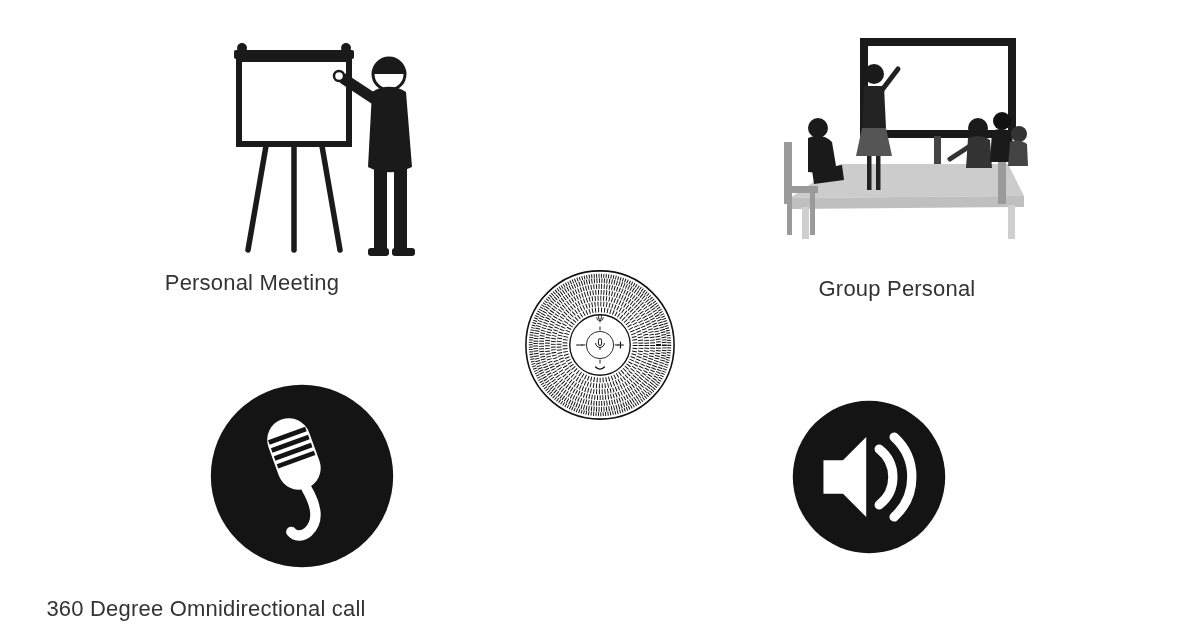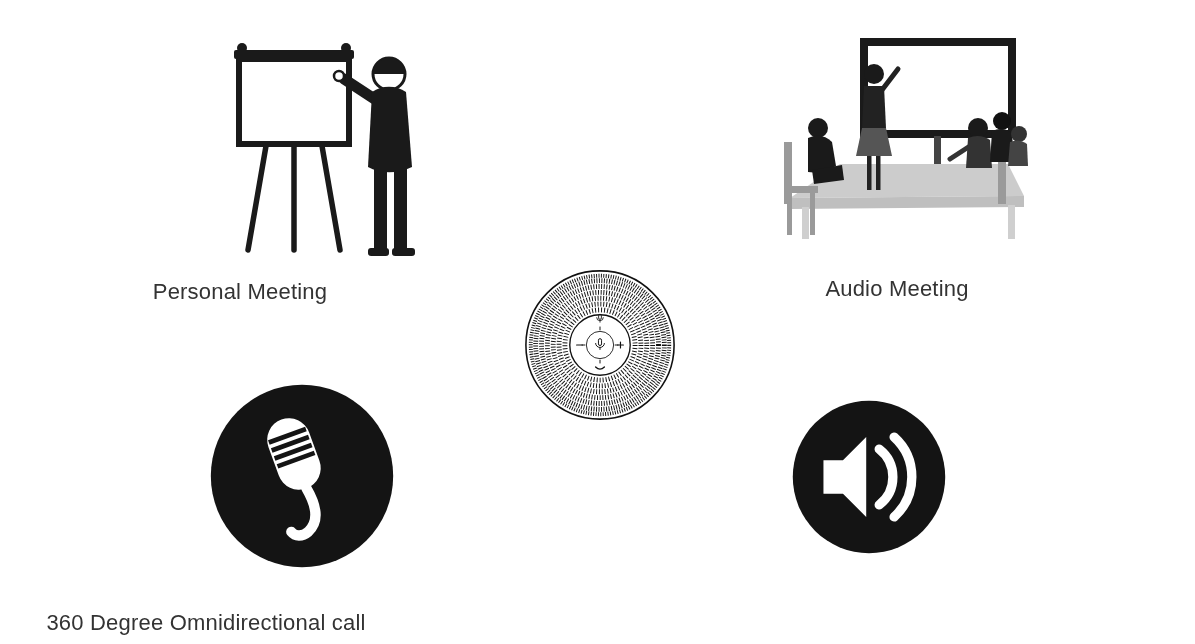--- a/index.html
+++ b/index.html
@@ -14,26 +14,26 @@
   .fig svg{display:block;}
   .caption{
     position:absolute;
     text-align:center;
     font-size:22px;
     color:#333333;
     letter-spacing:.2px;
     white-space:nowrap;
   }
   .fig-personal{left:222px;top:22px;width:200px;height:235px;}
-  .cap-personal{top:270px;left:115px;width:250px;margin-top:9px;}
+  .cap-personal{top:270px;left:127px;width:250px;}
   .fig-group{left:762px;top:36px;width:270px;height:220px;}
   .cap-group{top:276px;left:762px;width:270px;}
   .fig-device{left:522px;top:267px;width:156px;height:156px;}
   .fig-mic{left:208px;top:382px;width:188px;height:188px;}
-  .cap-mic{top:596px;left:26px;width:360px;margin-top:14px;}
+  .cap-mic{top:596px;left:26px;width:360px;}
   .fig-speaker{left:790px;top:398px;width:158px;height:158px;}
   .cap-speaker{top:592px;left:719px;width:300px;}
 </style>
 </head>
 <body>
 
 <div class="canvas">
 
   <figure class="fig fig-personal">
     <svg width="200" height="235" viewBox="0 0 200 235" xmlns="http://www.w3.org/2000/svg">
@@ -97,21 +97,21 @@
         <path d="M208 110 L188 123" stroke="#333333" stroke-width="5" stroke-linecap="round"></path>
         <circle cx="216" cy="92" r="10" fill="#1a1a1a"></circle>
         <path d="M206 102 Q218 97 228 104 L230 132 L204 132 Z" fill="#333333"></path>
         <circle cx="240" cy="85" r="9" fill="#111111"></circle>
         <path d="M230 95 Q241 90 250 97 L252 126 L228 126 Z" fill="#1a1a1a"></path>
         <circle cx="257" cy="98" r="8" fill="#333333"></circle>
         <path d="M248 106 Q257 102 265 108 L266 130 L246 130 Z" fill="#444444"></path>
       </g>
     </svg>
   </figure>
-  <div class="caption cap-group">Audio Meeting</div>
+  <div class="caption cap-group">Group Personal</div>
 
   <figure class="fig fig-device">
     <svg width="156" height="156" viewBox="0 0 160 160" xmlns="http://www.w3.org/2000/svg">
       <circle cx="80" cy="80" r="76" fill="none" stroke="#111111" stroke-width="1.6"></circle>
       <g fill="none" stroke="#111111">
         <circle cx="80" cy="80" r="36" stroke-width="5" stroke-dasharray="1 2.1"></circle>
         <circle cx="80" cy="80" r="42" stroke-width="5" stroke-dasharray="1 2.0"></circle>
         <circle cx="80" cy="80" r="48" stroke-width="5" stroke-dasharray="1 1.9"></circle>
         <circle cx="80" cy="80" r="54" stroke-width="5" stroke-dasharray="1 1.8"></circle>
         <circle cx="80" cy="80" r="60" stroke-width="5" stroke-dasharray="1 1.7"></circle>

